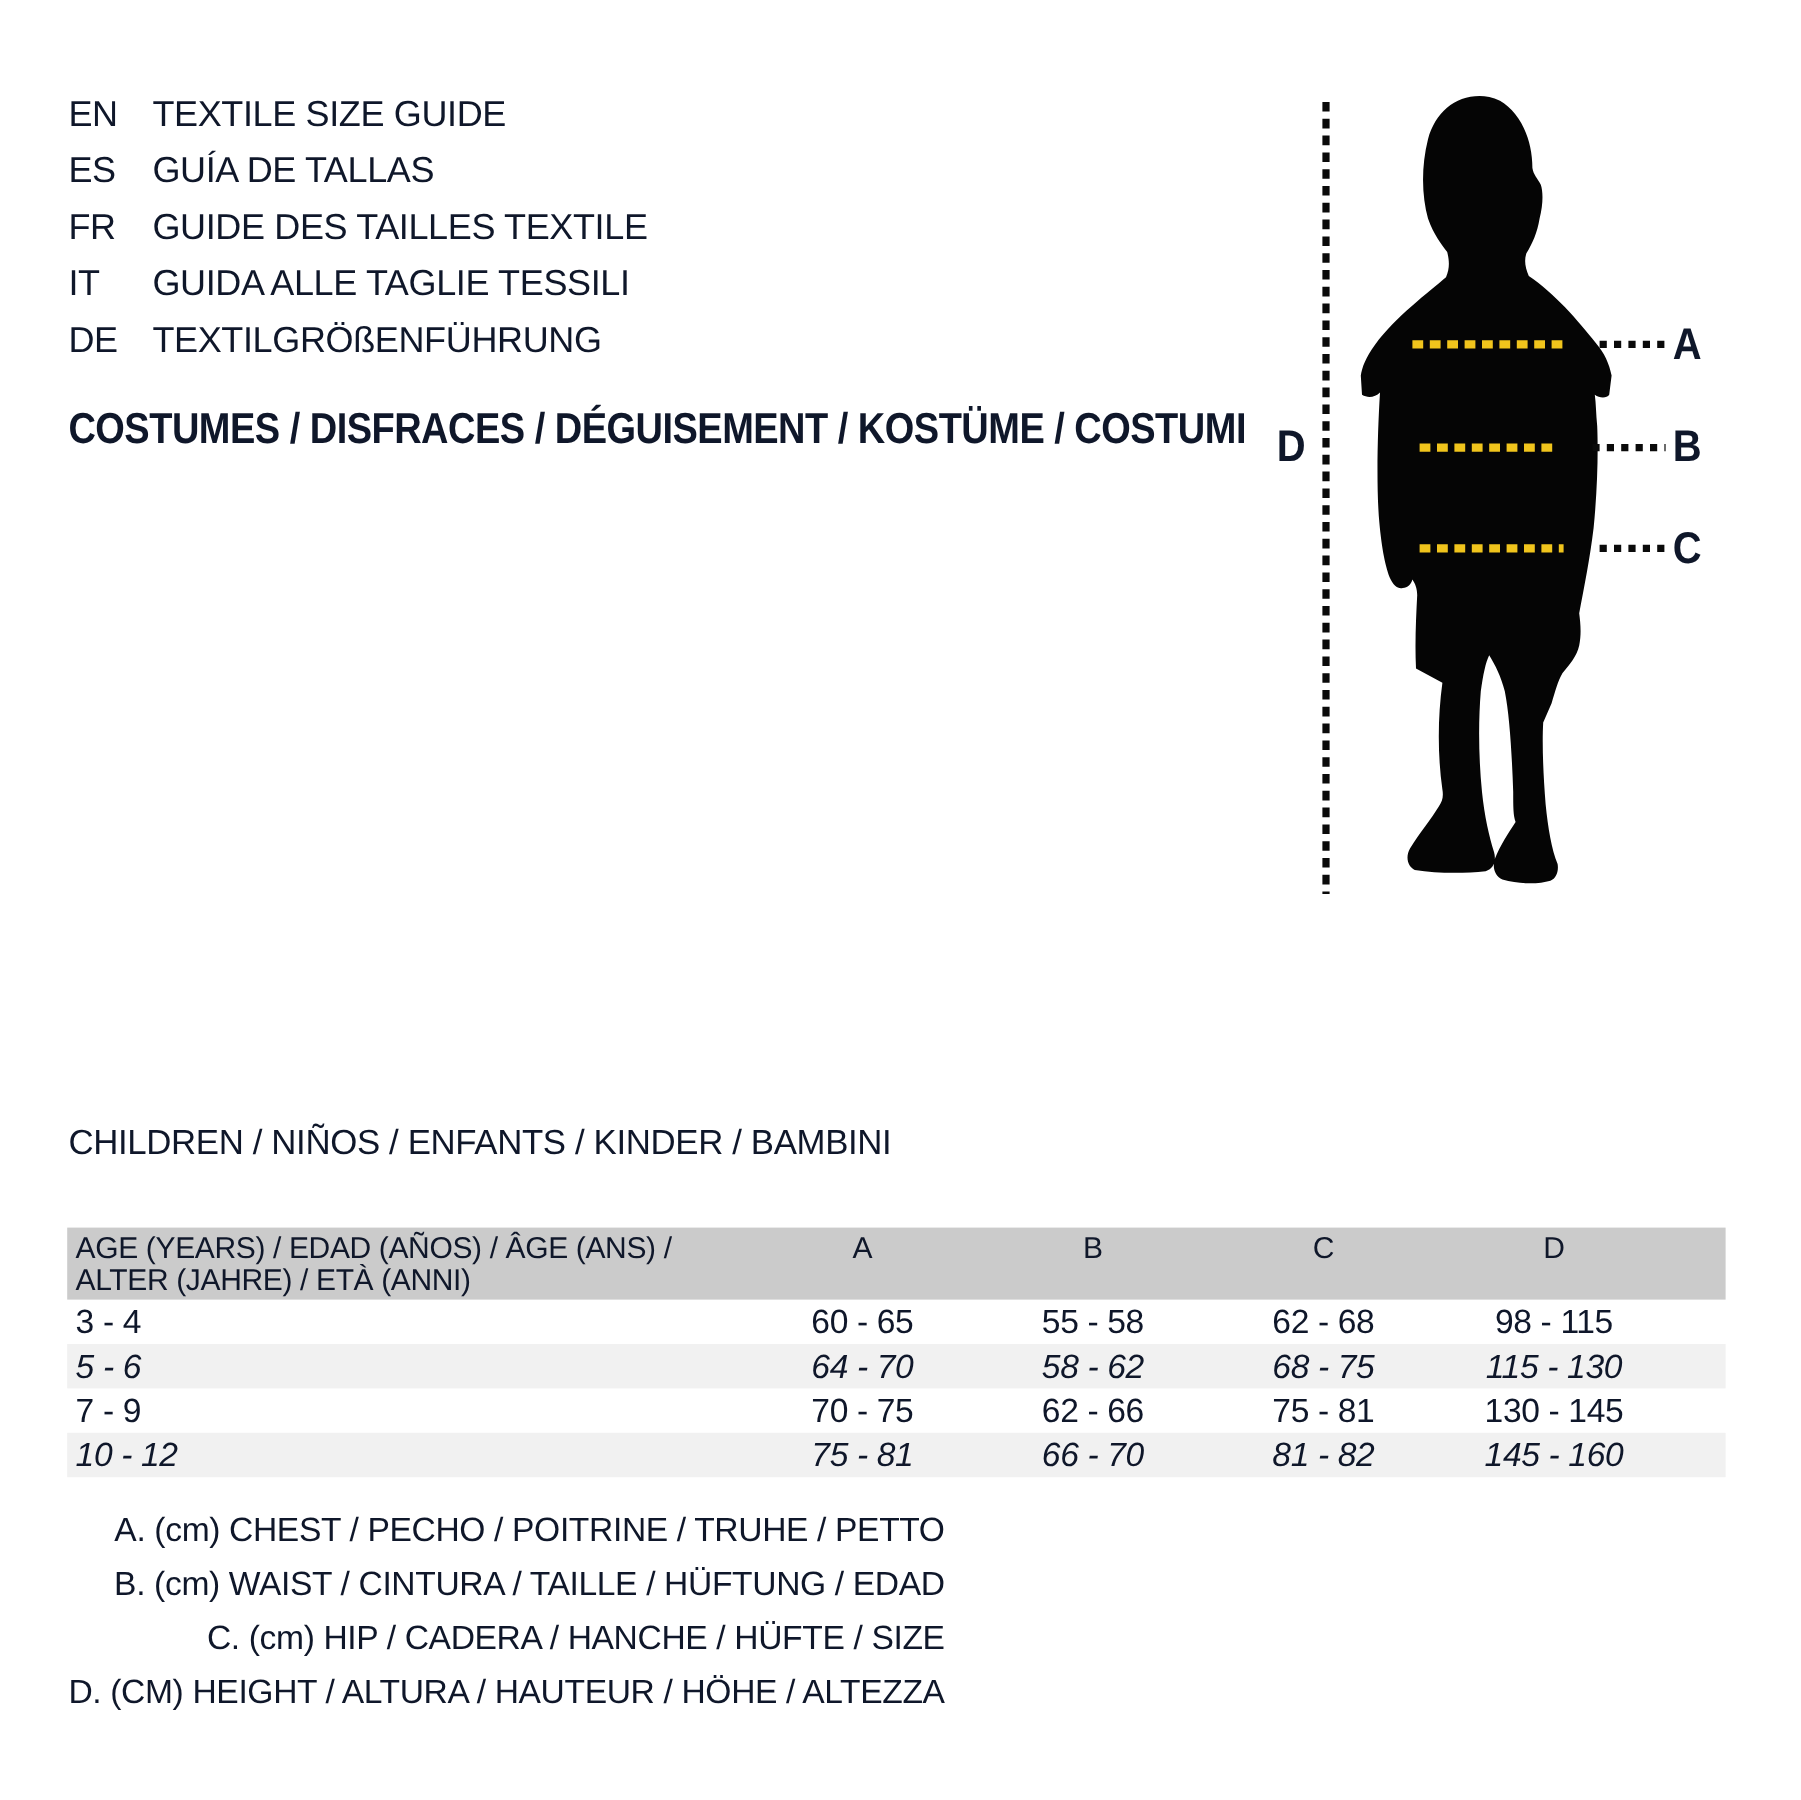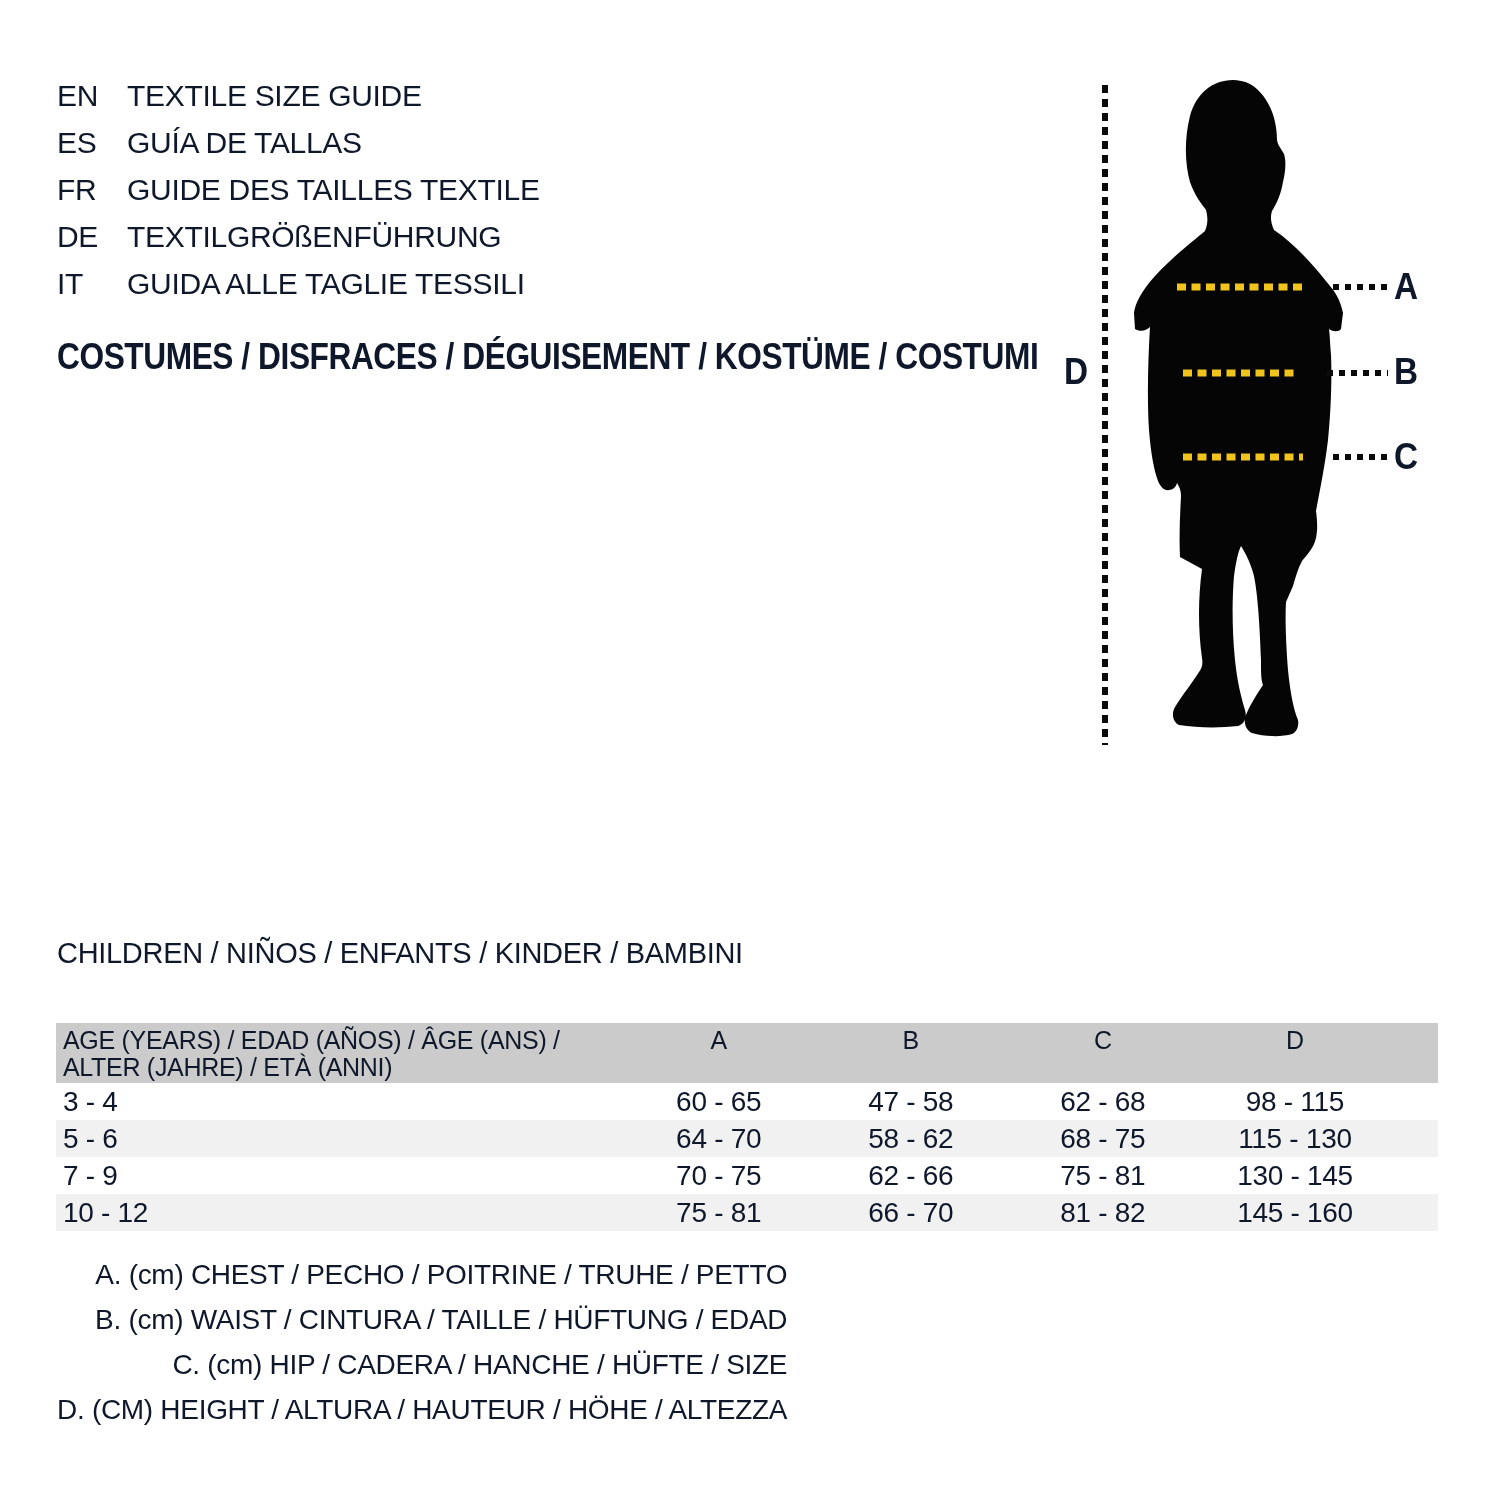--- a/index.html
+++ b/index.html
@@ -31,21 +31,21 @@
   .m-label-d{left:14px;top:292px;}
   
   .children{position:absolute;left:57px;top:933px;margin:0;font-size:29px;font-weight:400;line-height:40px;white-space:nowrap;}
   
   .size-table{position:absolute;left:56px;top:1003px;width:1382px;font-size:28px;}
   .thead,.trow{display:grid;grid-template-columns:41% 13.9% 13.9% 13.9% 13.9%;}
   .thead{background:#cbcbcb;height:60px;font-size:25px;margin-top:20px;}
   .th-age{padding:4px 0 0 7px;line-height:27px;}
   .th-col{text-align:center;padding-top:4px;line-height:27px;}
   .trow{height:37px;line-height:37px;}
-  .trow.stripe{background:#f1f1f1;}
+  .trow.stripe{background:#f1f1f1;font-style:italic;}
   .td-age{padding-left:7px;}
   .td-val{text-align:center;}
   
   .legend{position:absolute;left:57px;top:1252px;text-align:right;}
   .legend-item{height:45px;line-height:45px;font-size:28px;white-space:nowrap;}
 </style>
 </head>
 <body>
 
 <div class="canvas">
@@ -57,26 +57,26 @@
     </div>
     <div class="lang-row">
       <span class="lang-code">ES</span>
       <span class="lang-label">GUÍA DE TALLAS</span>
     </div>
     <div class="lang-row">
       <span class="lang-code">FR</span>
       <span class="lang-label">GUIDE DES TAILLES TEXTILE</span>
     </div>
     <div class="lang-row">
+      <span class="lang-code">IT</span>
+      <span class="lang-label">GUIDA ALLE TAGLIE TESSILI</span>
+    </div>
+    <div class="lang-row">
       <span class="lang-code">DE</span>
       <span class="lang-label">TEXTILGRÖßENFÜHRUNG</span>
-    </div>
-    <div class="lang-row">
-      <span class="lang-code">IT</span>
-      <span class="lang-label">GUIDA ALLE TAGLIE TESSILI</span>
     </div>
   </div>
 
   <h1 class="costumes">COSTUMES / DISFRACES / DÉGUISEMENT / KOSTÜME / COSTUMI</h1>
 
   <div class="figure">
     <svg width="420" height="710" viewBox="0 0 420 710">
 
       <line x1="55" y1="25" x2="55" y2="685" stroke="#0a0a0a" stroke-width="6" stroke-dasharray="8 6"></line>
 
@@ -133,21 +133,21 @@
         <div>ALTER (JAHRE) / ETÀ (ANNI)</div>
       </div>
       <div class="th-col">A</div>
       <div class="th-col">B</div>
       <div class="th-col">C</div>
       <div class="th-col">D</div>
     </div>
     <div class="trow">
       <div class="td-age">3 - 4</div>
       <div class="td-val">60 - 65</div>
-      <div class="td-val">47 - 58</div>
+      <div class="td-val">55 - 58</div>
       <div class="td-val">62 - 68</div>
       <div class="td-val">98 - 115</div>
     </div>
     <div class="trow stripe">
       <div class="td-age">5 - 6</div>
       <div class="td-val">64 - 70</div>
       <div class="td-val">58 - 62</div>
       <div class="td-val">68 - 75</div>
       <div class="td-val">115 - 130</div>
     </div>

